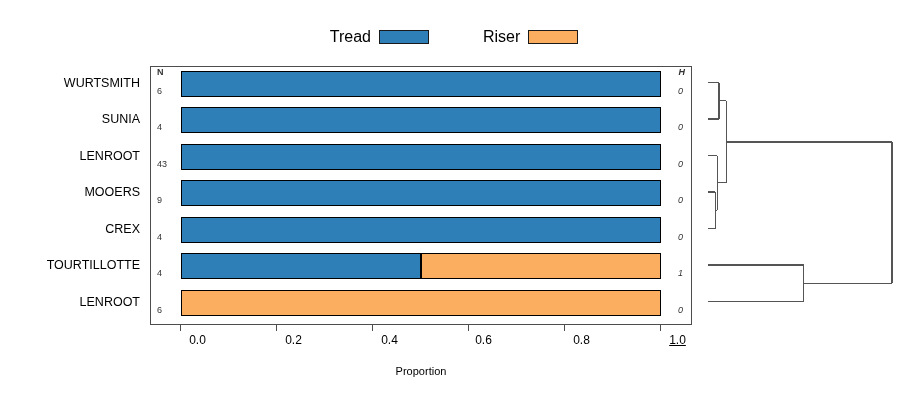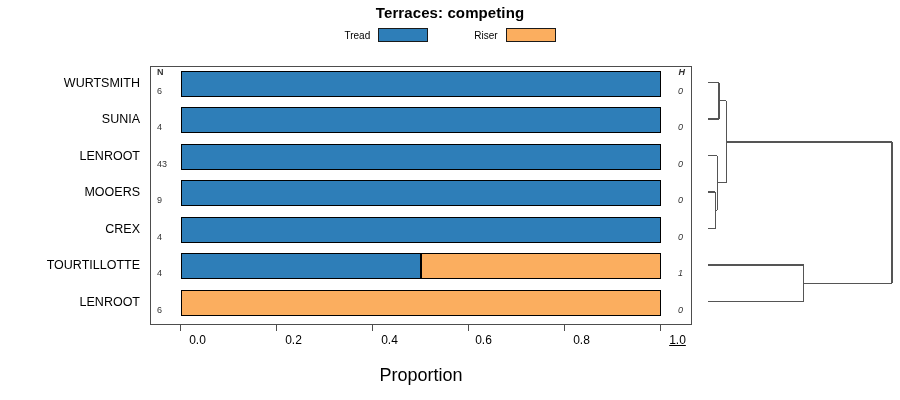--- a/index.html
+++ b/index.html
@@ -42,22 +42,23 @@
     justify-content: center;
     align-items: center;
     gap: 46px;
   }
   .legend-entry {
     display: flex;
     align-items: center;
     gap: 8px;
   }
   .legend-label {
-    font-size: 10px;
+    font-size: 16px;
     color: #000;
+    margin-left: 8px;
   }
   .legend-swatch {
     width: 50px;
     height: 14px;
     border: 1px solid #1a1a1a;
     box-sizing: border-box;
   }
 
   
   #panel {
@@ -165,38 +166,37 @@
     transform: translateX(-50%);
     white-space: nowrap;
     padding-left: 35px;
   }
   #x-axis-label {
     position: absolute;
     left: 150px;
     top: 365px;
     width: 542px;
     text-align: center;
-    font-size: 18px;
+    font-size: 11px;
   }
 
   
   #dendrogram {
     position: absolute;
     left: 700px;
     top: 66px;
     width: 200px;
     height: 259px;
   }
 </style>
 </head>
 <body>
 
 <div id="figure">
 
-  <div id="chart-title">Terraces: competing</div>
 
   <div id="legend">
       <div class="legend-entry">
         <span class="legend-label">Tread</span>
         <span class="legend-swatch" style="background: rgb(46, 126, 184);"></span>
       </div>
       <div class="legend-entry">
         <span class="legend-label">Riser</span>
         <span class="legend-swatch" style="background: rgb(251, 174, 95);"></span>
       </div>

